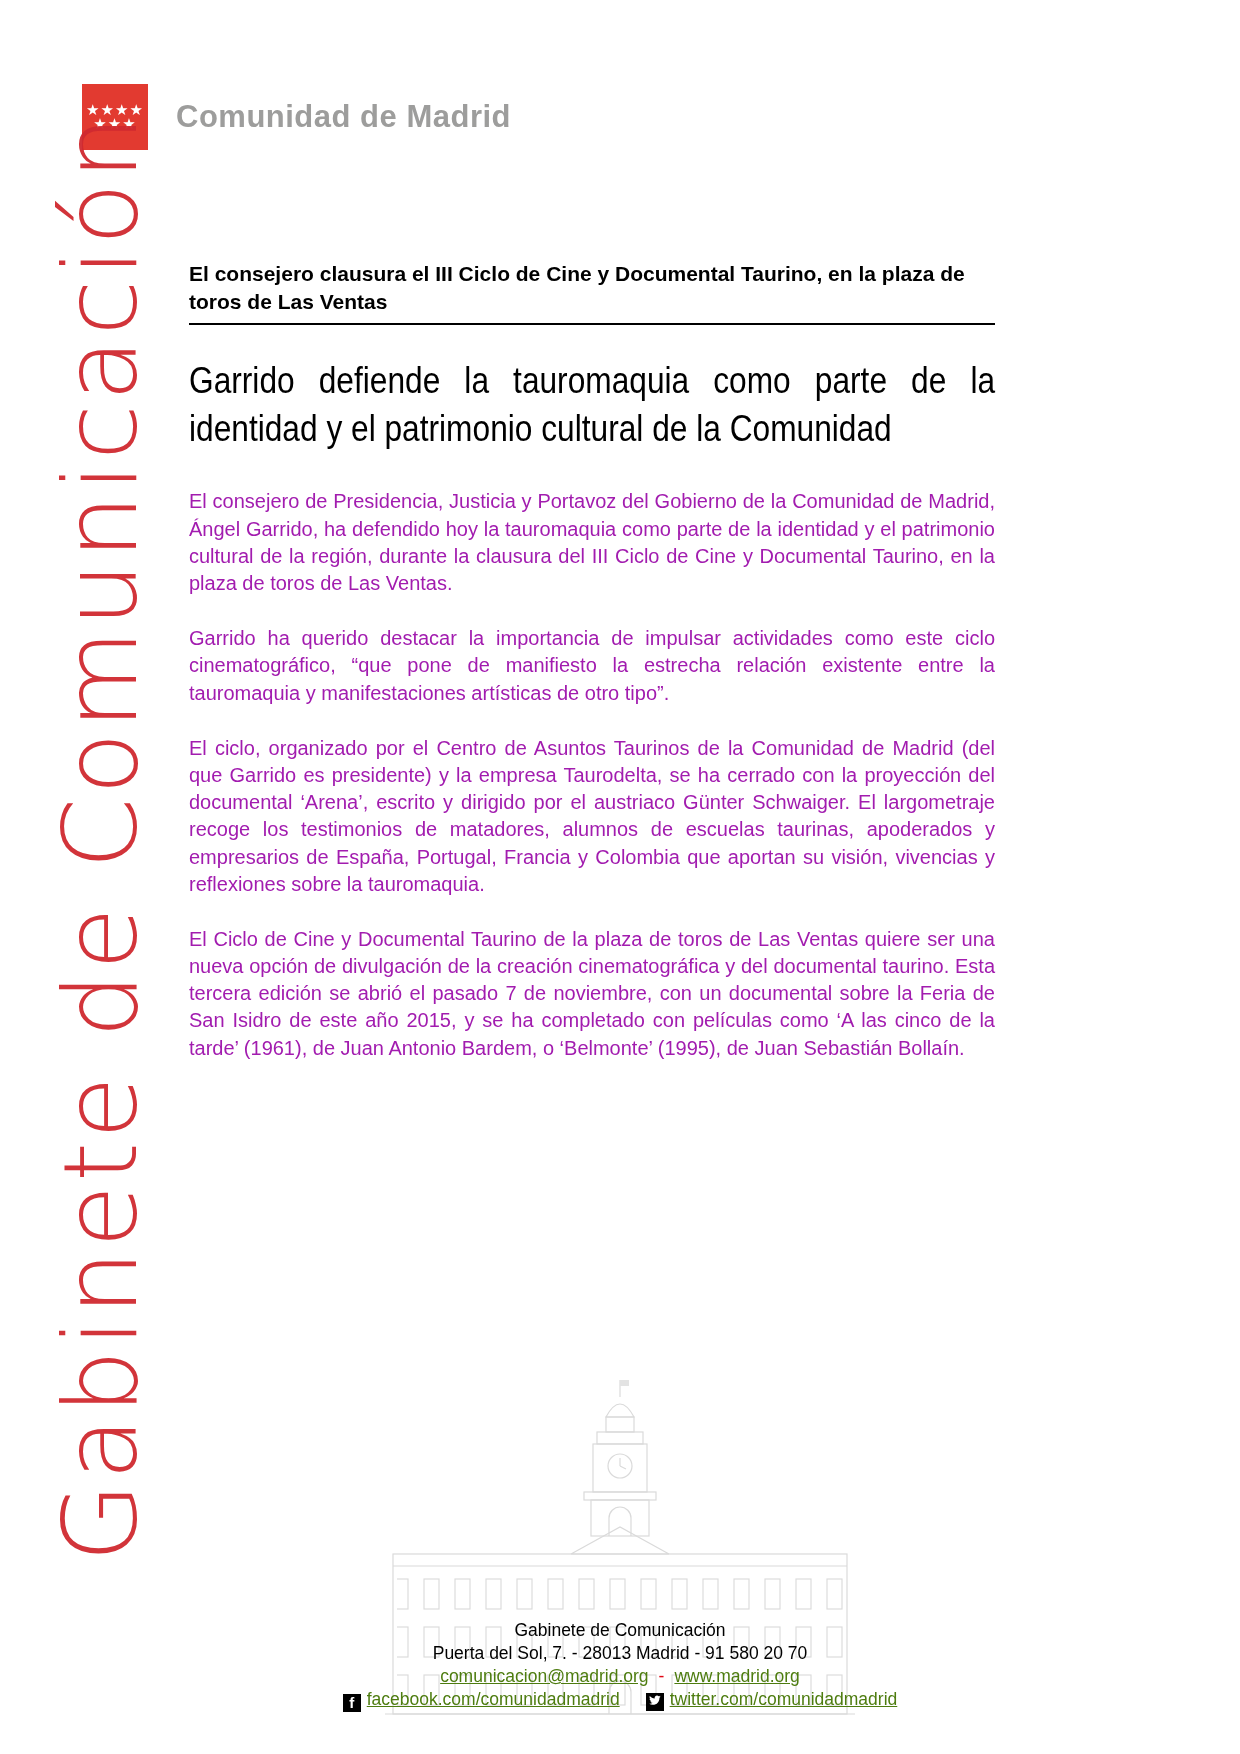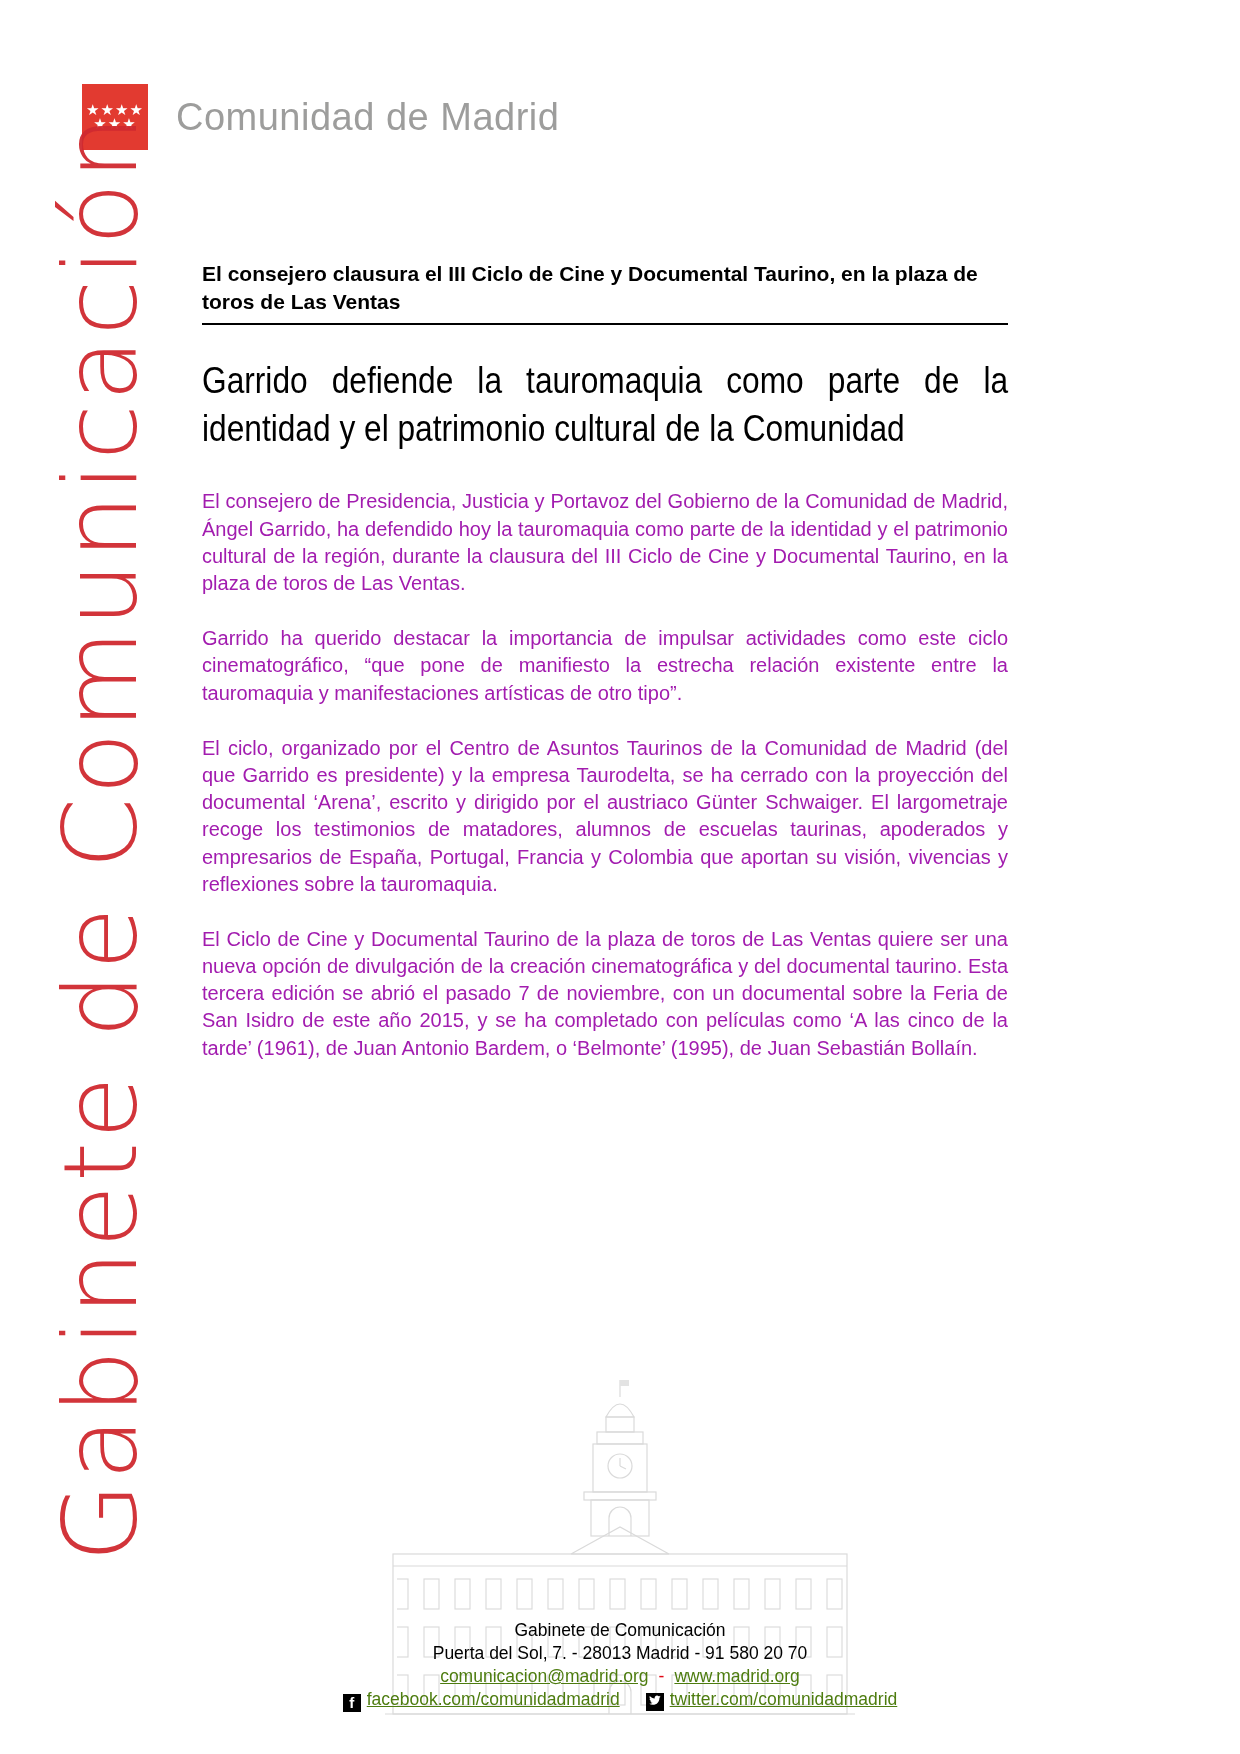--- a/index.html
+++ b/index.html
@@ -7,33 +7,33 @@
     width:1240px;height:1754px;position:relative;background:#ffffff;
     font-family:"Liberation Sans", sans-serif;color:#0a0a0a;overflow:hidden;
   }
 
   
   .brand{position:absolute;top:84px;left:82px;display:flex;align-items:center;gap:28px;}
   .flag{width:66px;height:66px;background:#e23a30;display:flex;flex-direction:column;
         align-items:center;justify-content:center;}
   .flag .stars{display:flex;flex-direction:column;align-items:center;line-height:1;}
   .flag .stars span{color:#ffffff;font-size:15px;letter-spacing:1px;display:block;line-height:14px;}
-  .brand-name{color:#9d9d9c;font-size:38px;font-weight:normal;letter-spacing:0.5px;}
+  .brand-name{color:#9d9d9c;font-size:31px;font-weight:bold;letter-spacing:0.5px;}
 
   
   .vertical-title{
     position:absolute;left:46px;top:1562px;width:1340px;height:112px;
     transform:rotate(-90deg);transform-origin:0 0;
     font-family:"DejaVu Sans", sans-serif;font-weight:200;
     font-size:102px;letter-spacing:3px;color:#d02a30;opacity:.95;
     white-space:nowrap;line-height:110px;
   }
 
   
-  .doc{position:absolute;top:260px;left:202px;width:806px;}
+  .doc{position:absolute;top:260px;left:189px;width:806px;}
   .kicker{
     margin:0 0 6px 0;font-size:21px;font-weight:bold;line-height:1.35;
     color:#000;text-align:left;
   }
   .rule{border-top:2px solid #000;margin:6px 0 32px 0;width:100%;}
   .headline{
     margin:0 0 36px 0;width:916px;transform:scaleX(0.88);transform-origin:0 0;
     font-size:36px;font-weight:400;line-height:1.33;color:#000;text-align:justify;
   }
   .bullet{

